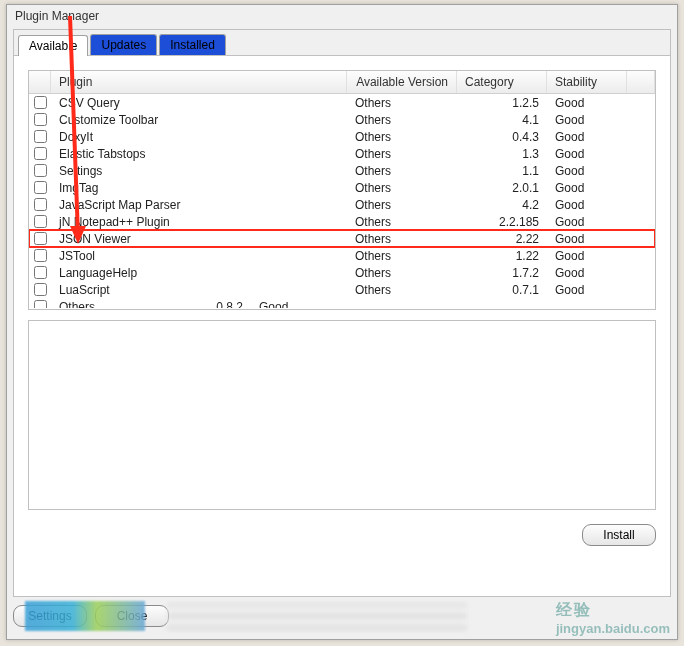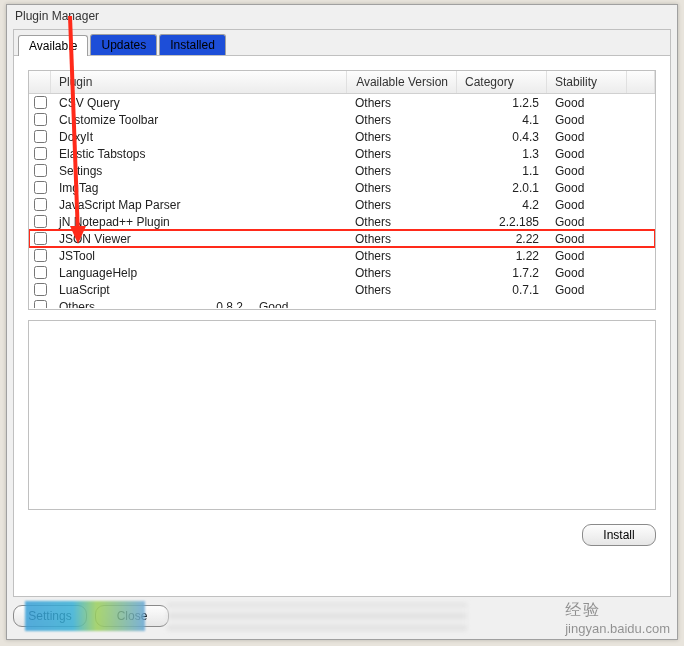--- a/index.html
+++ b/index.html
@@ -150,25 +150,25 @@
   .red-arrow {
     position: absolute;
     left: 30px;
     top: 6px;
     pointer-events: none;
   }
   .watermark {
     position: absolute;
     right: 14px; bottom: 10px;
     font-size: 16px;
-    color: #000000;
+    color: #0f766e;
     opacity: .4;
     letter-spacing: 2px;
     pointer-events: none;
-    font-weight: normal;
+    font-weight: bold;
   }
   .watermark small { font-size: 13px; display:block; letter-spacing:0; }
 </style>
 </head>
 <body>
 
 <div class="window">
   <div class="titlebar">
     <span>Plugin Manager</span>
   </div>

